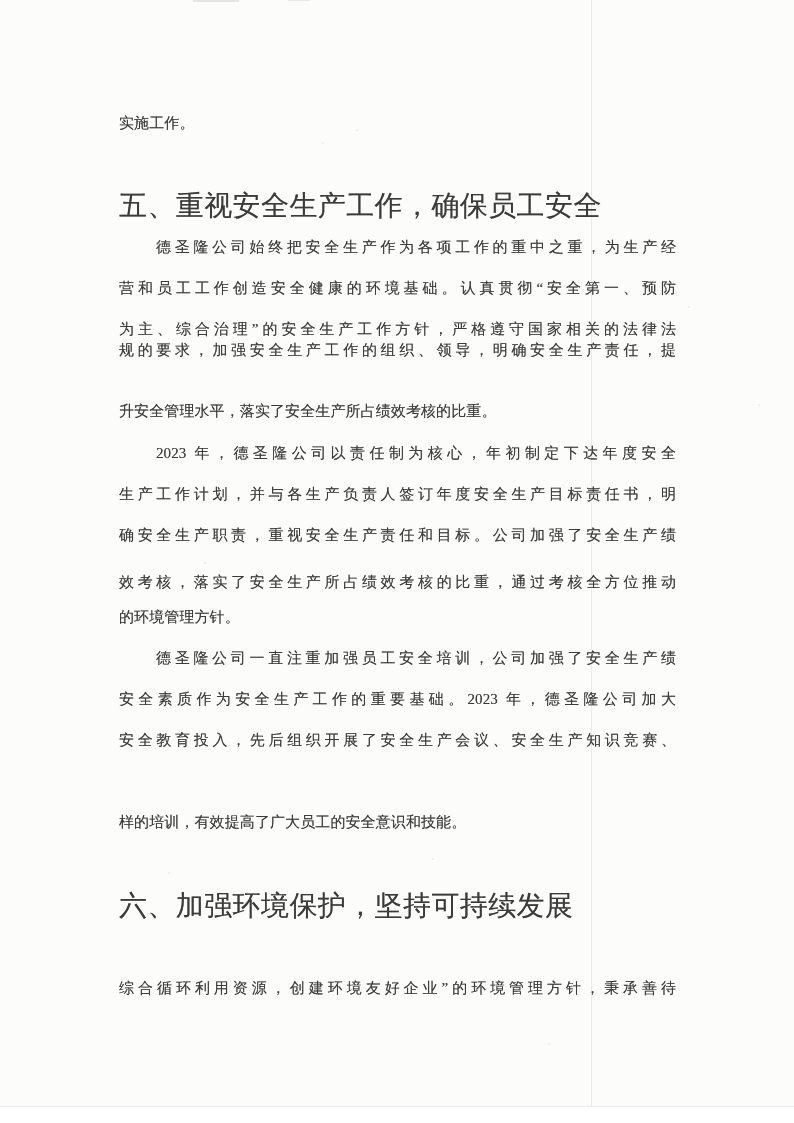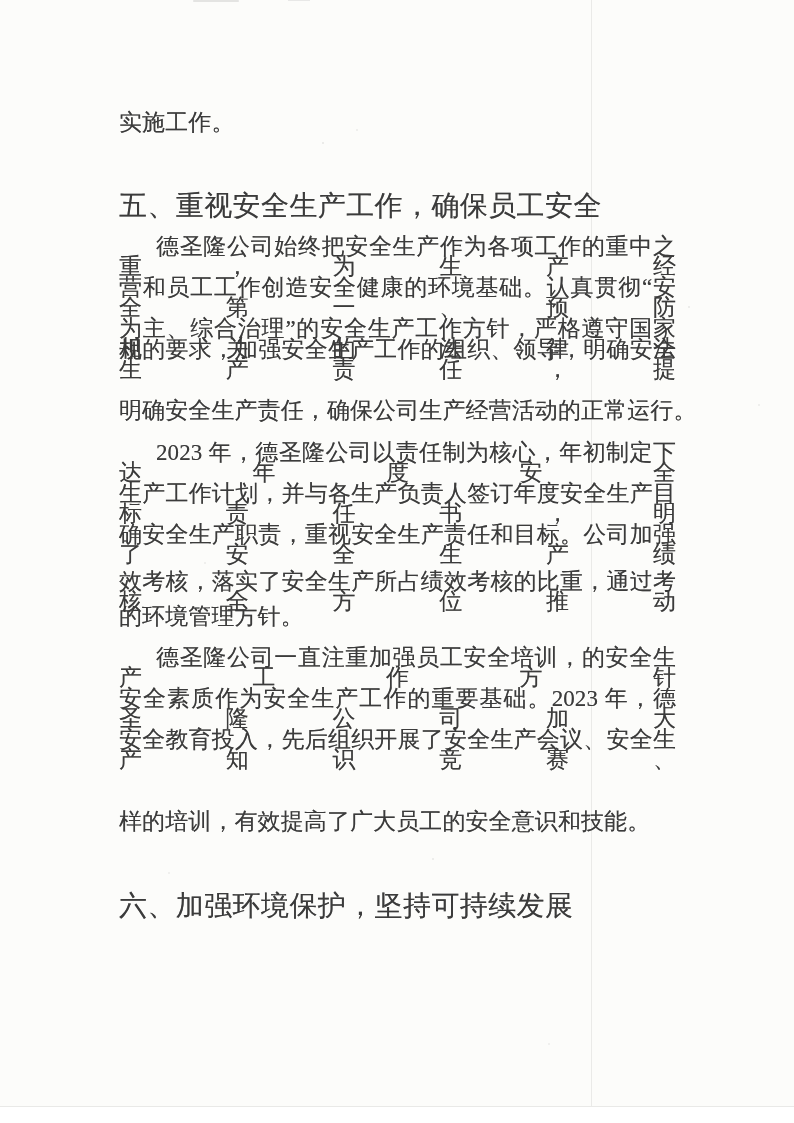--- a/index.html
+++ b/index.html
@@ -21,21 +21,21 @@
     position: absolute;
     left: 0; top: 0;
     width: 794px;
     height: 1107px;
     background: var(--bg, #fcfcfa);
   }
   .line {
     position: absolute;
     left: 119px;
     width: 557px;
-    font-size: 23px;
+    font-size: 15px;
     line-height: 20px;
     height: 21px;
     color: var(--ink, #3b3b3b);
     text-shadow: 0 0 0.6px rgba(59,59,59,0.55);
     letter-spacing: 0.1px;
   }
   .just {
     text-align: justify;
     text-align-last: justify;
   }
@@ -124,31 +124,32 @@
   <div class="specks"></div>
 
   <div class="line end" style="top:113px">实施工作。</div>
 
   <div class="line heading" style="top:195px">五、重视安全生产工作，确保员工安全</div>
 
   <div class="line just ind" style="top:237px">德圣隆公司始终把安全生产作为各项工作的重中之重，为生产经</div>
   <div class="line just" style="top:278px">营和员工工作创造安全健康的环境基础。认真贯彻“安全第一、预防</div>
   <div class="line just" style="top:319px">为主、综合治理”的安全生产工作方针，严格遵守国家相关的法律法</div>
   <div class="line just" style="top:340px">规的要求，加强安全生产工作的组织、领导，明确安全生产责任，提</div>
-  <div class="line end" style="top:401px">明确安全生产责任，确保公司生产经营活动的正常运行。</div>
+  <div class="line end" style="top:401px">升安全管理水平，落实了安全生产所占绩效考核的比重。</div>
 
   <div class="line just ind" style="top:443px">2023 年，德圣隆公司以责任制为核心，年初制定下达年度安全</div>
   <div class="line just" style="top:484px">生产工作计划，并与各生产负责人签订年度安全生产目标责任书，明</div>
   <div class="line just" style="top:525px">确安全生产职责，重视安全生产责任和目标。公司加强了安全生产绩</div>
   <div class="line just" style="top:572px">效考核，落实了安全生产所占绩效考核的比重，通过考核全方位推动</div>
   <div class="line end" style="top:607px">的环境管理方针。</div>
 
-  <div class="line just ind" style="top:648px">德圣隆公司一直注重加强员工安全培训，的安全生产工作方针</div>
+  <div class="line just ind" style="top:648px">德圣隆公司一直注重加强员工安全培训，公司加强了安全生产绩</div>
   <div class="line just" style="top:689px">安全素质作为安全生产工作的重要基础。2023 年，德圣隆公司加大</div>
   <div class="line just" style="top:730px">安全教育投入，先后组织开展了安全生产会议、安全生产知识竞赛、</div>
   <div class="line end" style="top:812px">样的培训，有效提高了广大员工的安全意识和技能。</div>
 
   <div class="line heading" style="top:895px">六、加强环境保护，坚持可持续发展</div>
 
+  <div class="line just" style="top:978px">综合循环利用资源，创建环境友好企业”的环境管理方针，秉承善待</div>
 
   <div class="bottom-edge"></div>
   <div class="below-edge"></div>
 </div>
 
 </body></html>

